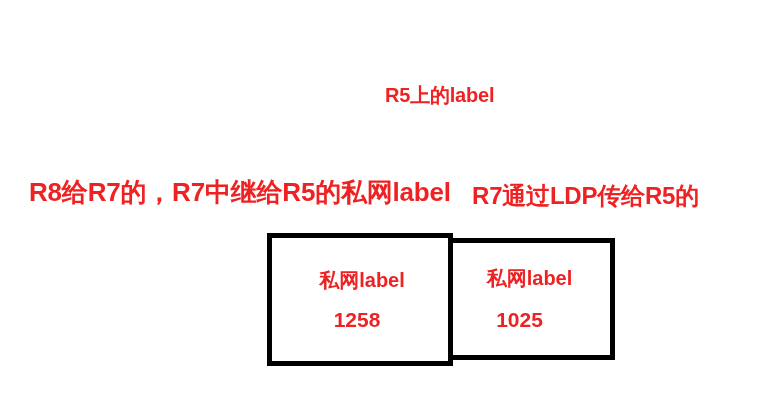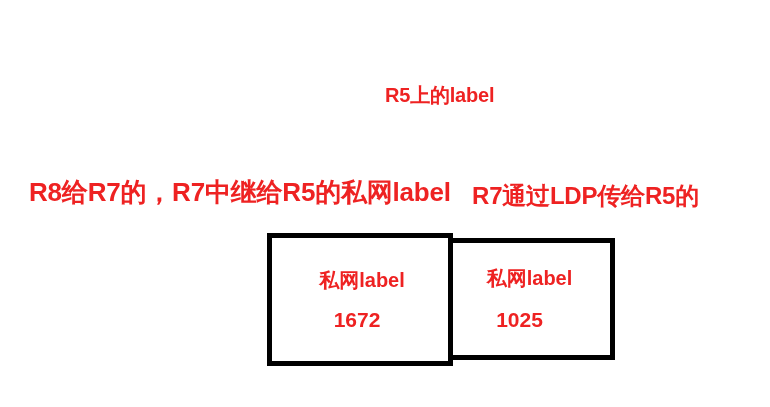--- a/index.html
+++ b/index.html
@@ -98,21 +98,21 @@
 <div id="canvas">
 
   <div class="annotation" id="caption-top">R5上的label</div>
 
   <div class="annotation" id="caption-left">R8给R7的，R7中继给R5的私网label</div>
 
   <div class="annotation" id="caption-right">R7通过LDP传给R5的</div>
 
   <div class="label-box" id="private-label-box">
     <span class="cell-title">私网label</span>
-    <span class="cell-value">1672</span>
+    <span class="cell-value">1258</span>
   </div>
 
   <div class="label-box" id="public-label-box">
     <span class="cell-title">私网label</span>
     <span class="cell-value">1025</span>
   </div>
 
 
 </div>
 

